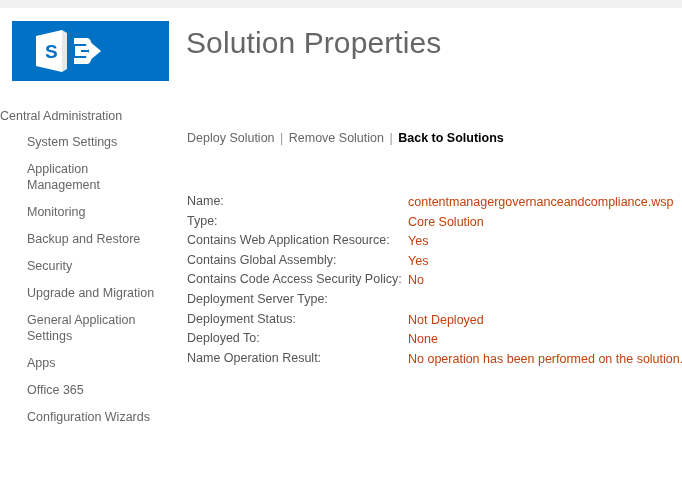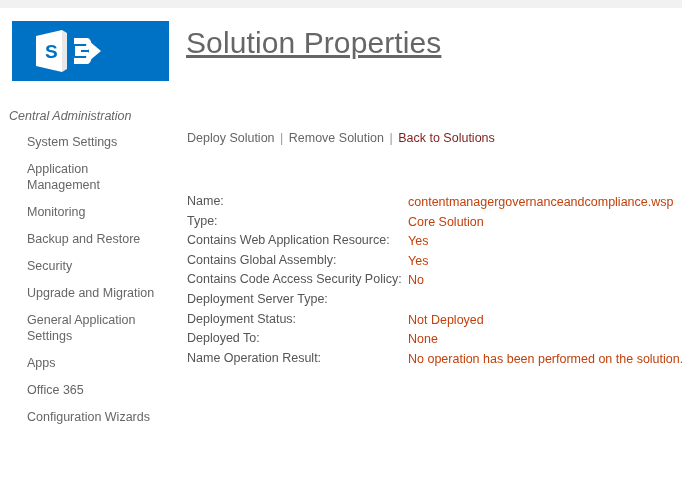--- a/index.html
+++ b/index.html
@@ -43,37 +43,34 @@
   }
   .page-title {
     position: absolute;
     left: 186px;
     top: 5px;
     font-size: 30px;
     font-weight: 300;
     color: #666666;
     letter-spacing: 0.1px;
     white-space: nowrap;
-    text-decoration: underline;
   }
   
   .sidebar {
     position: absolute;
     left: 0;
     top: 108px;
     width: 180px;
   }
   .nav-heading {
     font-size: 12.5px;
     color: #666666;
-    padding-left: 9px;
     line-height: 16px;
     margin-bottom: 10px;
     white-space: nowrap;
-    font-style: italic;
   }
   .nav-item {
     font-size: 12.5px;
     color: #666666;
     padding-left: 27px;
     padding-right: 8px;
     line-height: 16px;
     margin-bottom: 11px;
     cursor: pointer;
   }
@@ -96,22 +93,23 @@
   }
   .action-bar .act {
     color: #666666;
     cursor: pointer;
   }
   .action-bar .sep {
     color: #999999;
     padding: 0 2px;
   }
   .action-bar .link {
-    color: #7f1d1d;
+    color: #000000;
     cursor: pointer;
+    font-weight: bold;
   }
   .props {
     position: absolute;
     top: 50px;
     left: 0;
     width: 495px;
   }
   .prop-row {
     position: relative;
     height: 19.6px;

